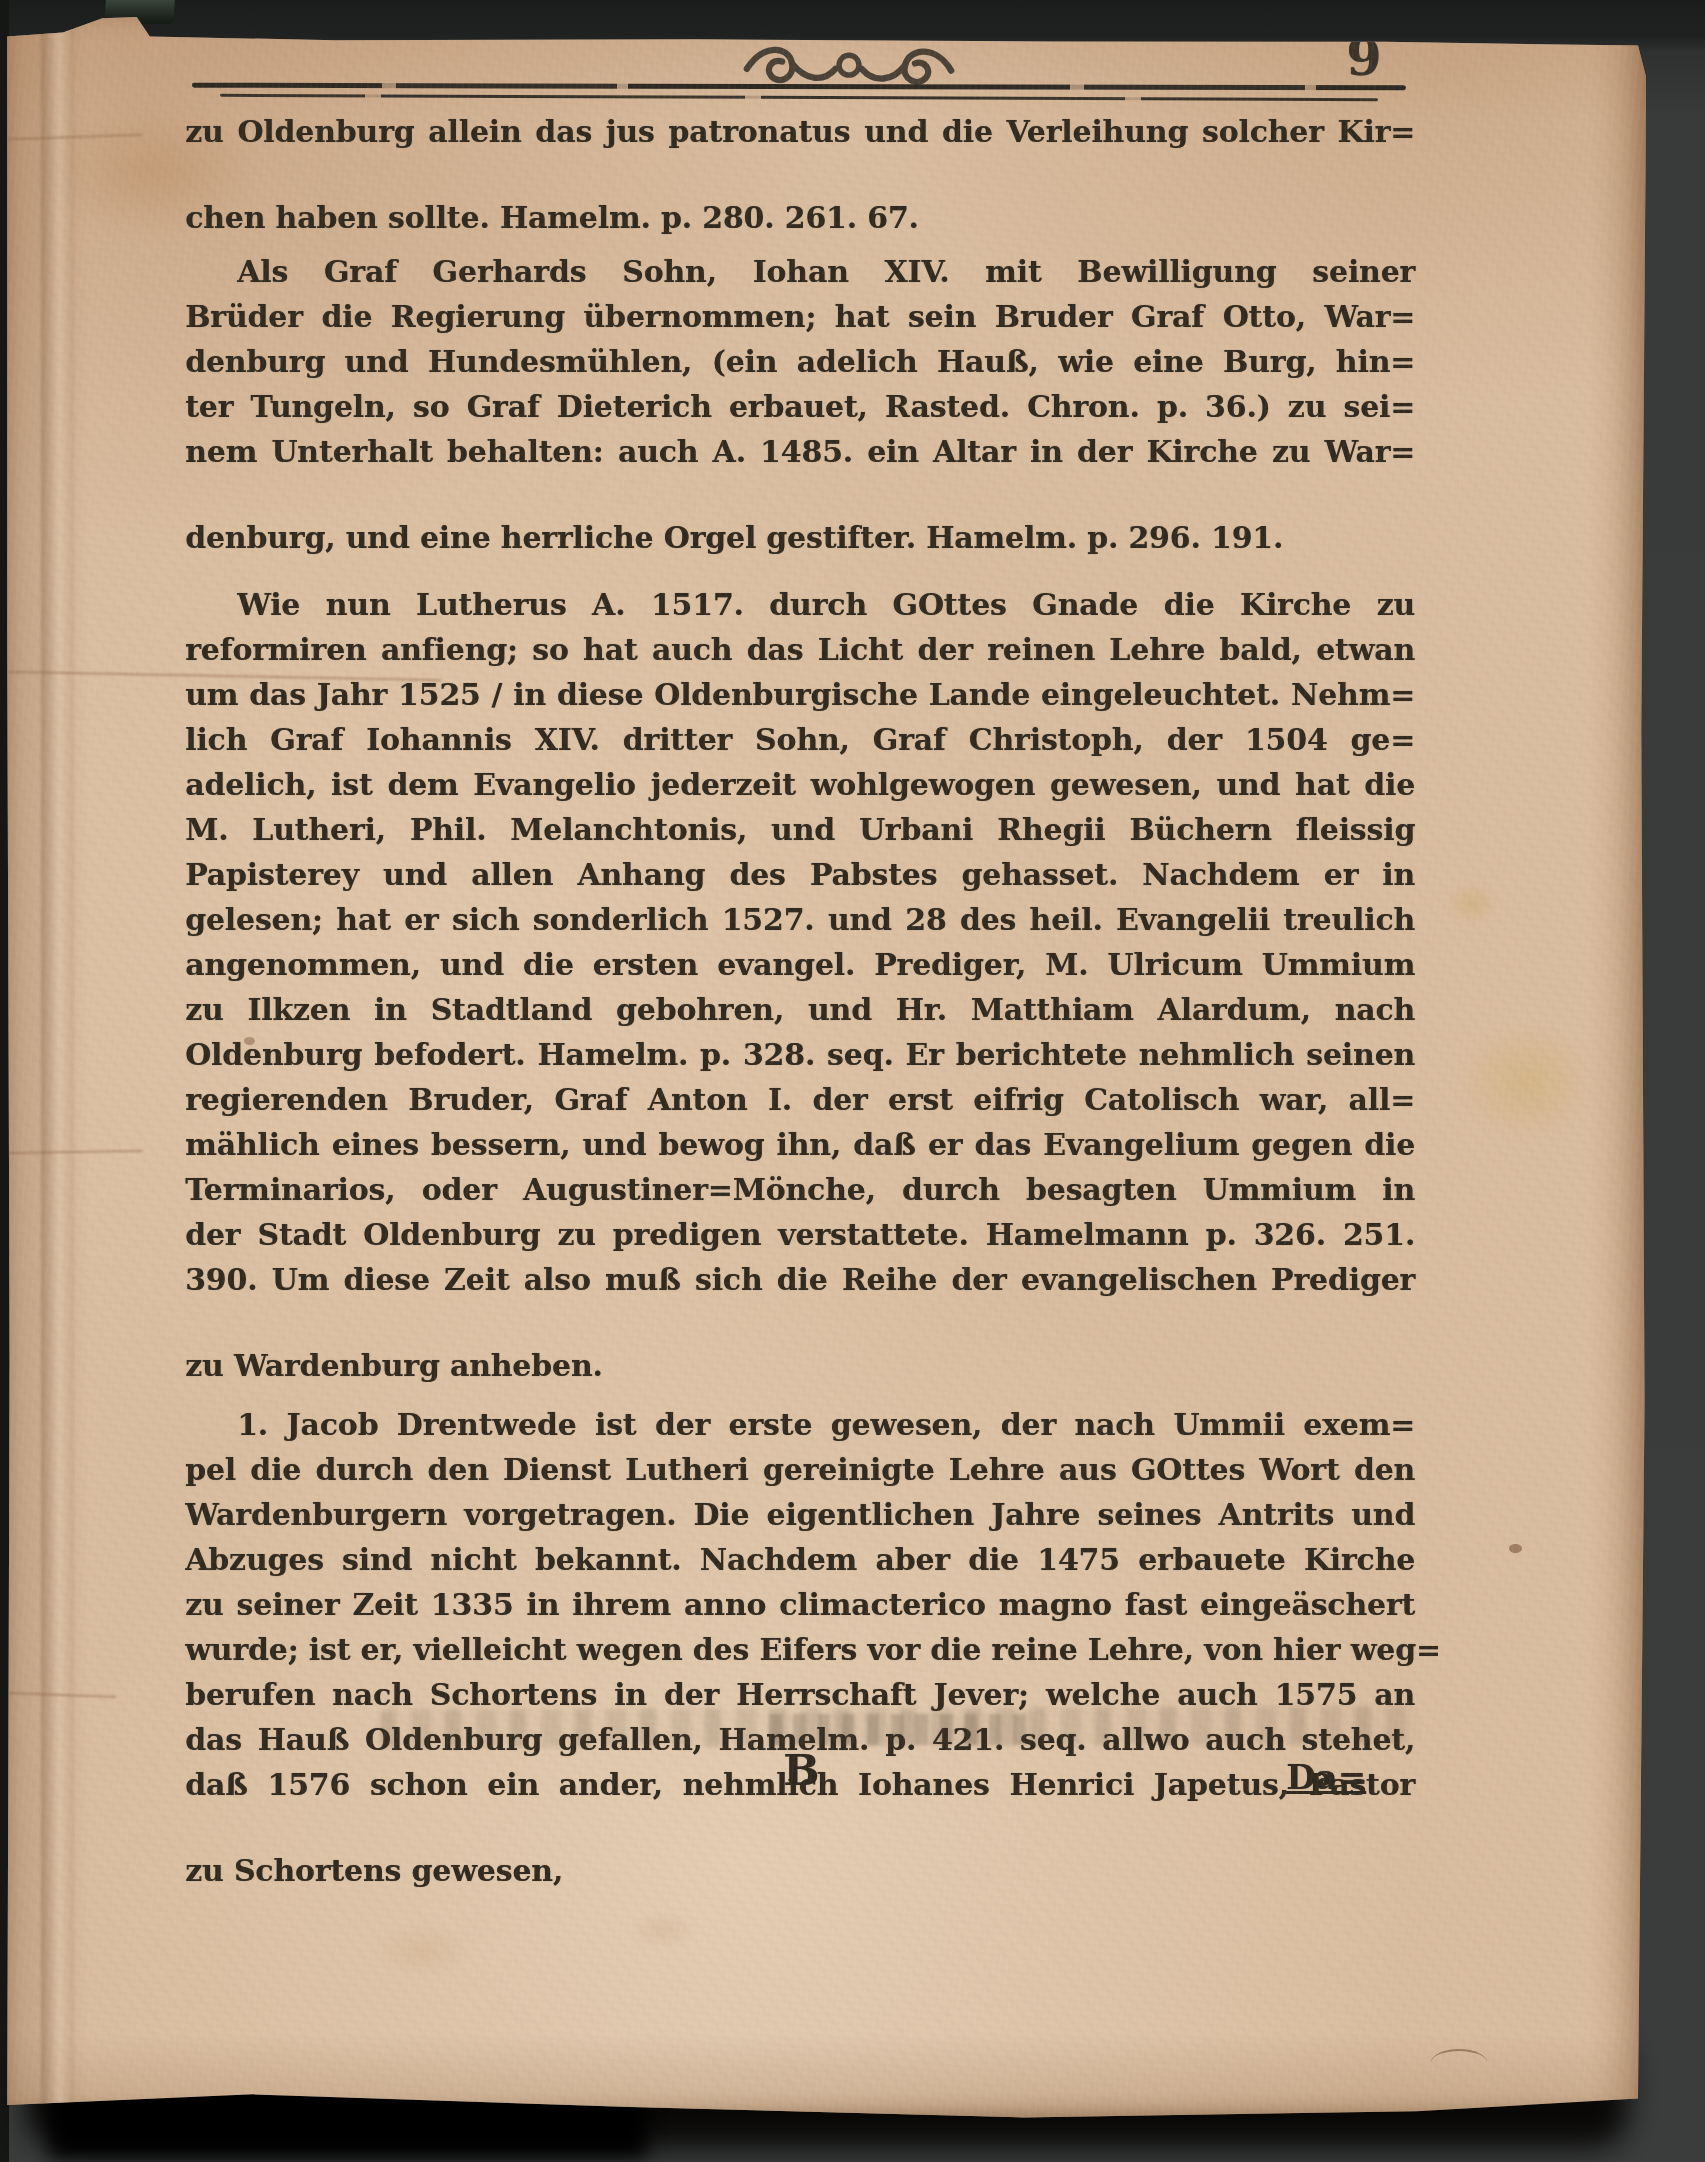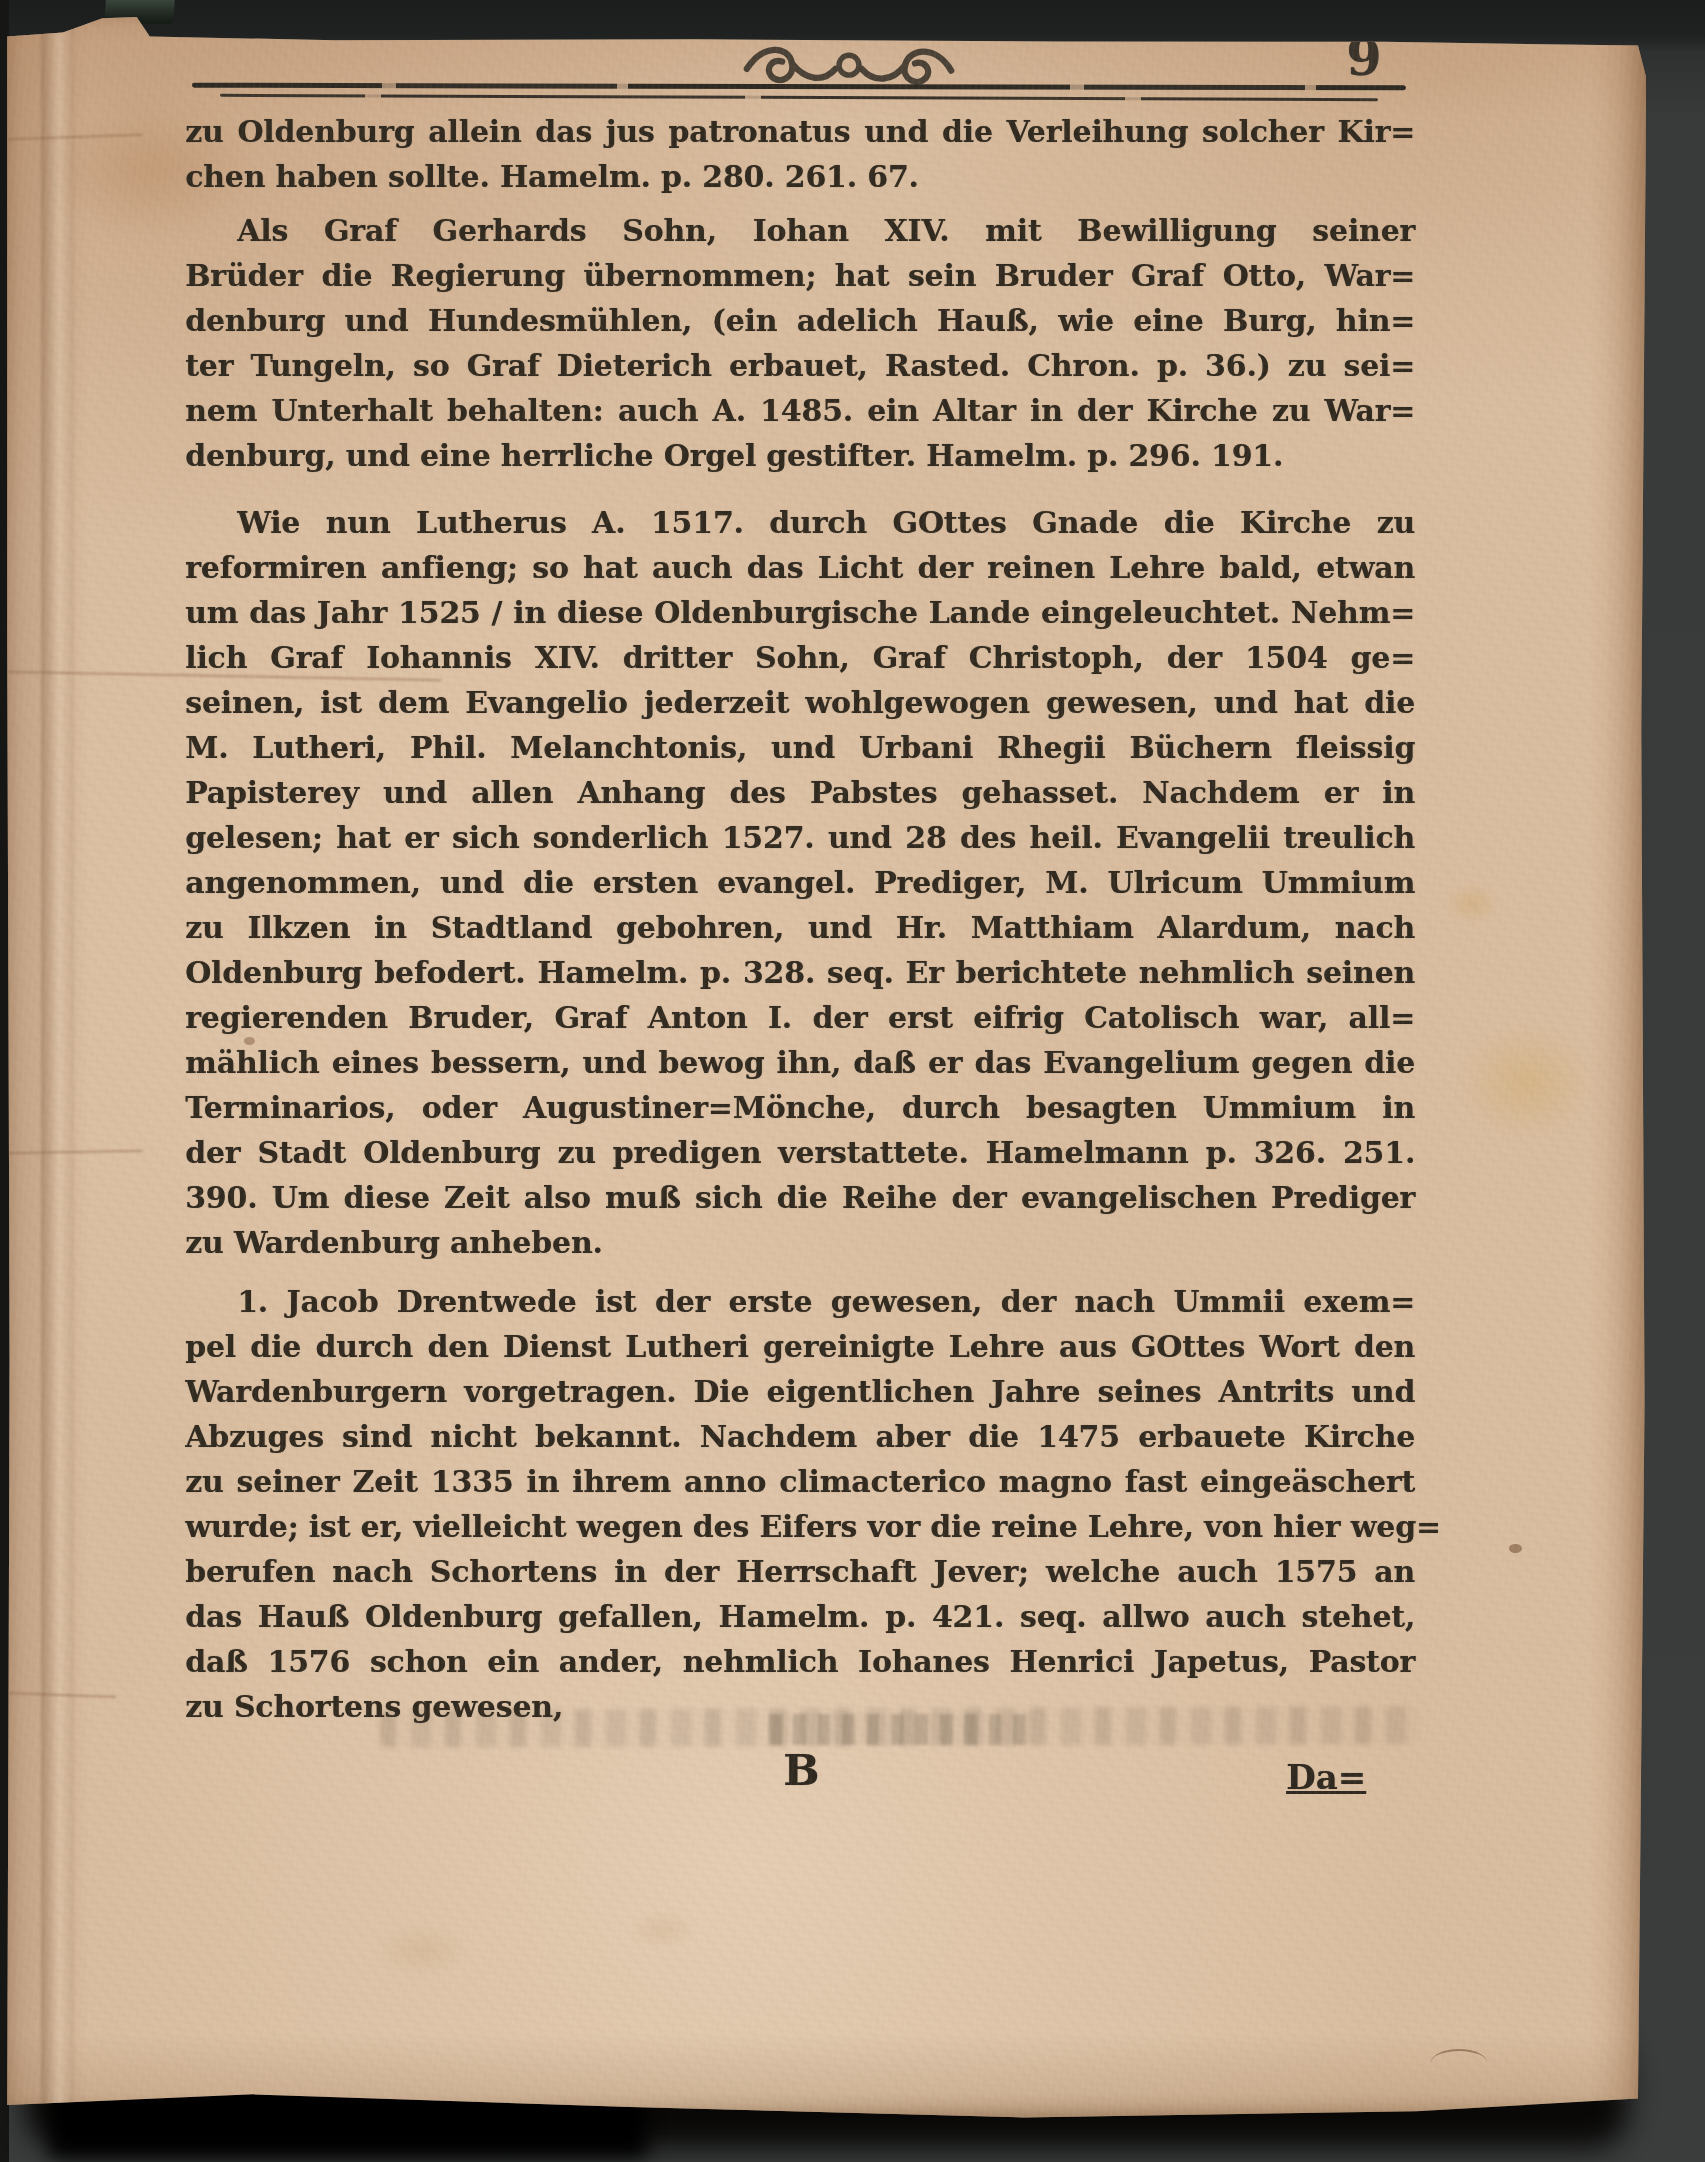--- a/index.html
+++ b/index.html
@@ -73,21 +73,21 @@
     position:absolute;left:178px;top:94px;width:1230px;
     font-size:30px;font-weight:700;letter-spacing:-0.2px;color:#30291f;
     text-shadow:0 0 0.9px rgba(48,41,31,.55);
   }
   .para{margin:0;}
   .para + .para{margin-top:9px;}
   .para:nth-child(3){margin-top:22.6px;}
   .para:nth-child(4){margin-top:13.6px;}
   .line{height:45px;line-height:45px;white-space:nowrap;overflow:visible;
     text-align:justify;text-align-last:justify;}
-  .line.last{text-align-last:left;}
+  .line.last{text-align-last:left;margin-top:41px;}
   .para.indent .line:first-child{padding-left:52px;}
   .bleed{position:absolute;left:373px;top:1693px;width:1040px;height:38px;opacity:.85;
     transform:rotate(-.2deg);filter:blur(2.7px);border-radius:7.2px;
     background:repeating-linear-gradient(90deg,rgba(72,60,46,.20) 0 16.3px,rgba(72,60,46,.02) 16.3px 31px,rgba(72,60,46,.15) 31px 51px,rgba(72,60,46,.03) 51px 65px);}
   .bleed2{position:absolute;left:762px;top:1699px;width:262px;height:31px;opacity:.8;
     filter:blur(1.8px);
     background:repeating-linear-gradient(90deg,rgba(66,54,42,.26) 0 12.7px,rgba(66,54,42,.04) 12.7px 24.4px);}
   .signature{position:absolute;left:776px;top:1730px;font-size:43px;font-weight:700;
     color:#2e2820;text-shadow:0 0 0.9px rgba(46,40,32,.6);}
   .catchword{position:absolute;left:1279px;top:1742px;font-size:34px;font-weight:700;
@@ -141,21 +141,21 @@
           <div class="line">denburg und Hundesmühlen, (ein adelich Hauß, wie eine Burg, hin=</div>
           <div class="line">ter Tungeln, so Graf Dieterich erbauet, Rasted. Chron. p. 36.) zu sei=</div>
           <div class="line">nem Unterhalt behalten: auch A. 1485. ein Altar in der Kirche zu War=</div>
           <div class="line last">denburg, und eine herrliche Orgel gestifter. Hamelm. p. 296. 191.</div>
         </div>
         <div class="para indent">
           <div class="line">Wie nun Lutherus A. 1517. durch GOttes Gnade die Kirche zu</div>
           <div class="line">reformiren anfieng; so hat auch das Licht der reinen Lehre bald, etwan</div>
           <div class="line">um das Jahr 1525 / in diese Oldenburgische Lande eingeleuchtet. Nehm=</div>
           <div class="line">lich Graf Iohannis XIV. dritter Sohn, Graf Christoph, der 1504 ge=</div>
-          <div class="line">seinen, ist dem Evangelio jederzeit wohlgewogen gewesen, und hat die</div>
+          <div class="line">adelich, ist dem Evangelio jederzeit wohlgewogen gewesen, und hat die</div>
           <div class="line">M. Lutheri, Phil. Melanchtonis, und Urbani Rhegii Büchern fleissig</div>
           <div class="line">Papisterey und allen Anhang des Pabstes gehasset. Nachdem er in</div>
           <div class="line">gelesen; hat er sich sonderlich 1527. und 28 des heil. Evangelii treulich</div>
           <div class="line">angenommen, und die ersten evangel. Prediger, M. Ulricum Ummium</div>
           <div class="line">zu Ilkzen in Stadtland gebohren, und Hr. Matthiam Alardum, nach</div>
           <div class="line">Oldenburg befodert. Hamelm. p. 328. seq. Er berichtete nehmlich seinen</div>
           <div class="line">regierenden Bruder, Graf Anton I. der erst eifrig Catolisch war, all=</div>
           <div class="line">mählich eines bessern, und bewog ihn, daß er das Evangelium gegen die</div>
           <div class="line">Terminarios, oder Augustiner=Mönche, durch besagten Ummium in</div>
           <div class="line">der Stadt Oldenburg zu predigen verstattete. Hamelmann p. 326. 251.</div>

